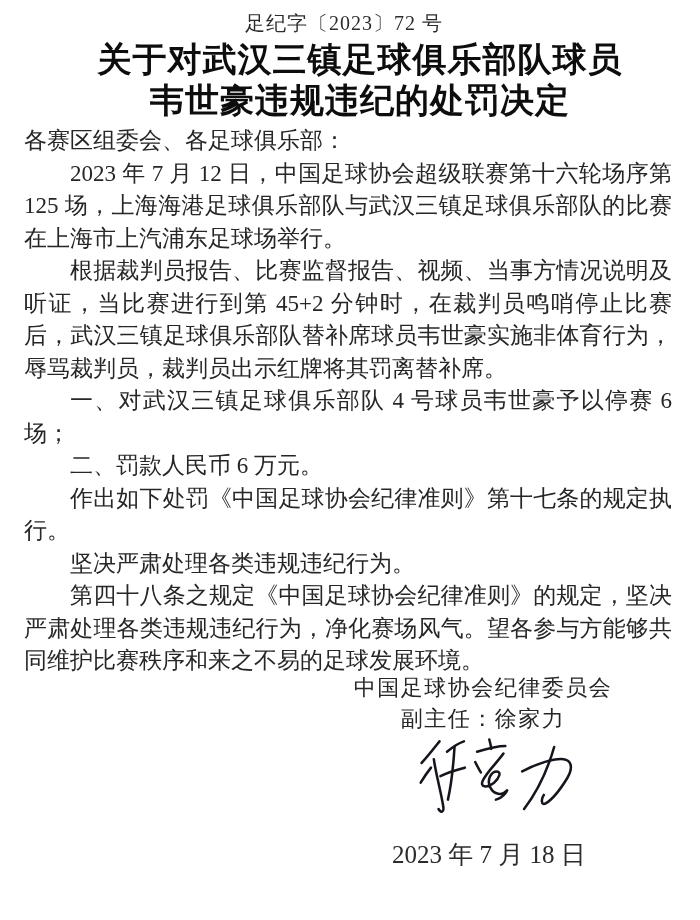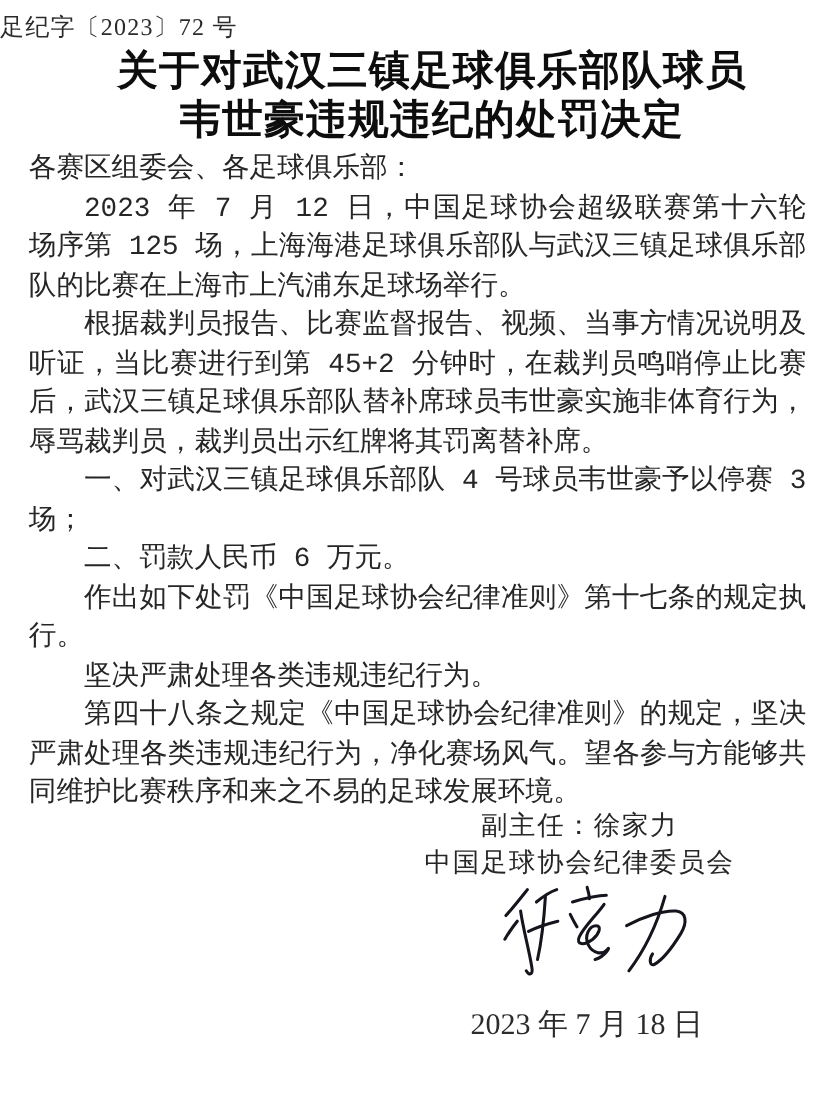--- a/index.html
+++ b/index.html
@@ -11,21 +11,21 @@
     position: relative;
     width: 700px;
     height: 920px;
     margin: 0 auto;
     background: #ffffff;
     font-family: "Liberation Serif", "DejaVu Serif", serif;
     color: #242424;
     overflow: hidden;
   }
   .doc-number {
-    text-align: left;
+    text-align: center;
     padding: 12px 12px 0 0;
     font-size: 20px;
     line-height: 22px;
     letter-spacing: 1px;
     color: #2b2b2b;
   }
   .title {
     margin: 5px 0 0 20px;
     text-align: center;
     font-weight: 900;
@@ -38,21 +38,20 @@
     margin: 4px 28px 0 24px;
     font-size: 23px;
     line-height: 32.5px;
     text-align: justify;
     text-justify: inter-ideograph;
     color: #262626;
   }
   .body-text p {
     margin: 0;
     text-indent: 2em;
-    font-family: Liberation Mono, monospace;
   }
   .body-text p.salutation {
     text-indent: 0;
   }
   .signoff {
     margin: -6px 0 0 350px;
     width: 266px;
     text-align: center;
     font-size: 22px;
     line-height: 31px;
@@ -89,30 +88,30 @@
 
   <div class="title">
     <div>关于对武汉三镇足球俱乐部队球员</div>
     <div>韦世豪违规违纪的处罚决定</div>
   </div>
 
   <div class="body-text">
     <p class="salutation">各赛区组委会、各足球俱乐部：</p>
     <p>2023 年 7 月 12 日，中国足球协会超级联赛第十六轮场序第 125 场，上海海港足球俱乐部队与武汉三镇足球俱乐部队的比赛在上海市上汽浦东足球场举行。</p>
     <p>根据裁判员报告、比赛监督报告、视频、当事方情况说明及听证，当比赛进行到第 45+2 分钟时，在裁判员鸣哨停止比赛后，武汉三镇足球俱乐部队替补席球员韦世豪实施非体育行为，辱骂裁判员，裁判员出示红牌将其罚离替补席。</p>
-    <p>一、对武汉三镇足球俱乐部队 4 号球员韦世豪予以停赛 3 场；</p>
+    <p>一、对武汉三镇足球俱乐部队 4 号球员韦世豪予以停赛 6 场；</p>
     <p>二、罚款人民币 6 万元。</p>
     <p>作出如下处罚《中国足球协会纪律准则》第十七条的规定执行。</p>
     <p>坚决严肃处理各类违规违纪行为。</p>
     <p>第四十八条之规定《中国足球协会纪律准则》的规定，坚决严肃处理各类违规违纪行为，净化赛场风气。望各参与方能够共同维护比赛秩序和来之不易的足球发展环境。</p>
   </div>
 
   <div class="signoff">
+    <div>中国足球协会纪律委员会</div>
     <div>副主任：徐家力</div>
-    <div>中国足球协会纪律委员会</div>
   </div>
 
   <div class="signature-wrap">
     <svg viewBox="0 0 200 100" xmlns="http://www.w3.org/2000/svg" fill="none" stroke="#15151d" stroke-width="2.7" stroke-linecap="round" stroke-linejoin="round">
 
       <path d="M42,11 C38,16 31,25 23,34"></path>
       <path d="M36,30 C38,45 43,62 46,80 C47,86 44,88 41,83"></path>
       <path d="M33,39 C29,44 25,50 22,55"></path>
 
       <path d="M50,22 C56,17 62,13 68,11"></path>

